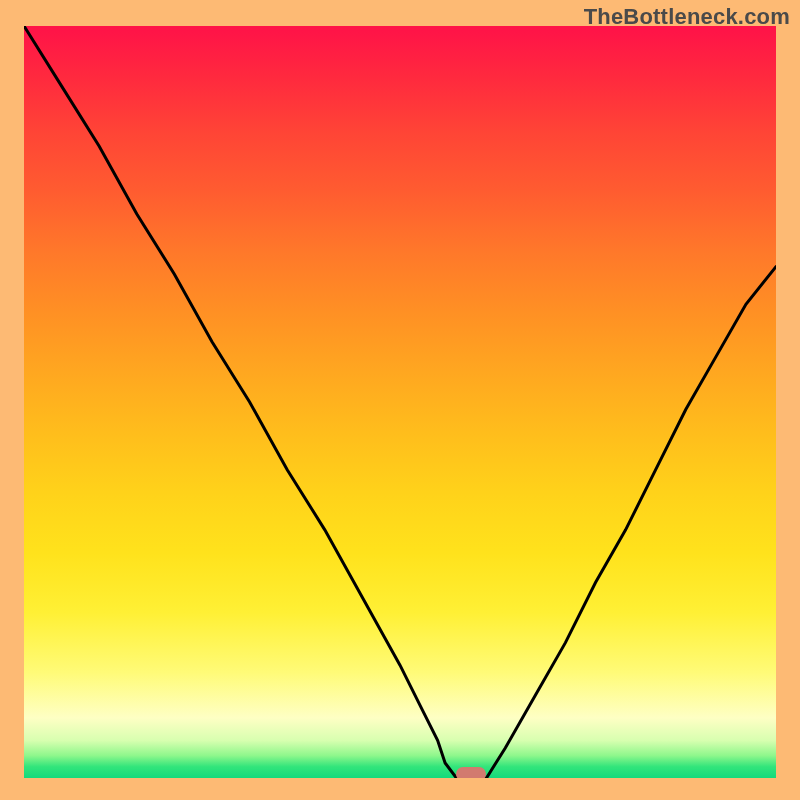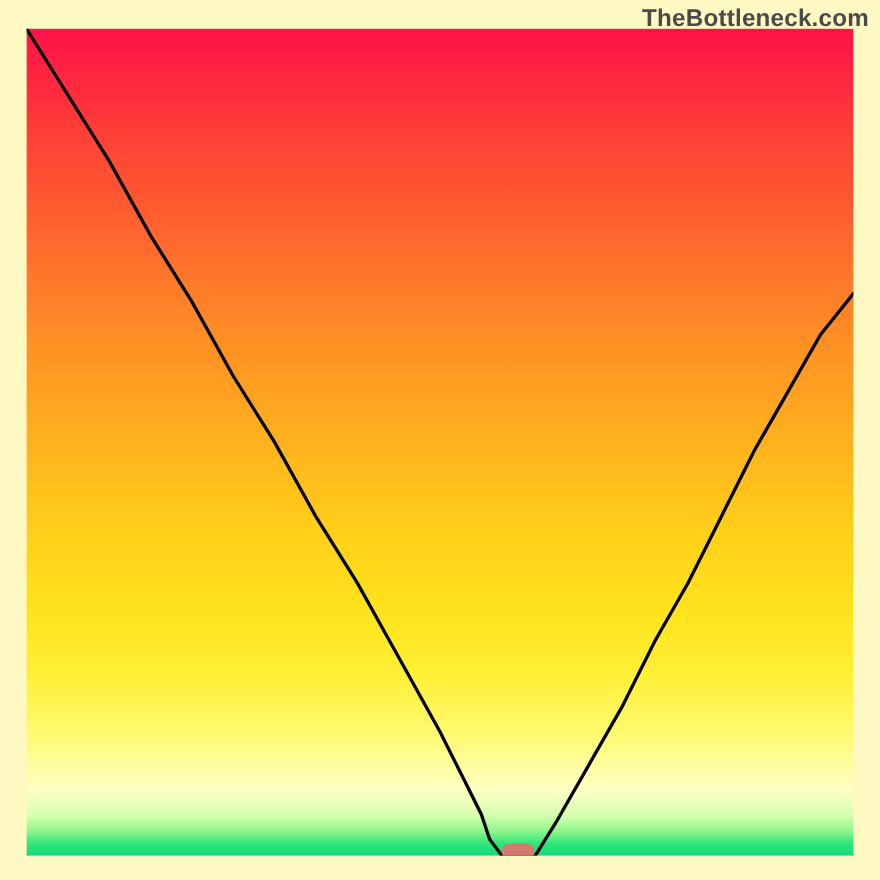--- a/index.html
+++ b/index.html
@@ -8,21 +8,21 @@
     width: 800px;
     height: 800px;
     background: #000;
     overflow: hidden;
     font-family: Arial, Helvetica, sans-serif;
   }
   .frame {
     position: relative;
     width: 800px;
     height: 800px;
-    background: #fef9c3;
+    background: #fdba74;
   }
   .watermark {
     position: absolute;
     top: 4px;
     right: 10px;
     color: #4a4a4a;
     font-size: 22px;
     font-weight: 600;
     letter-spacing: 0.2px;
     z-index: 10;

